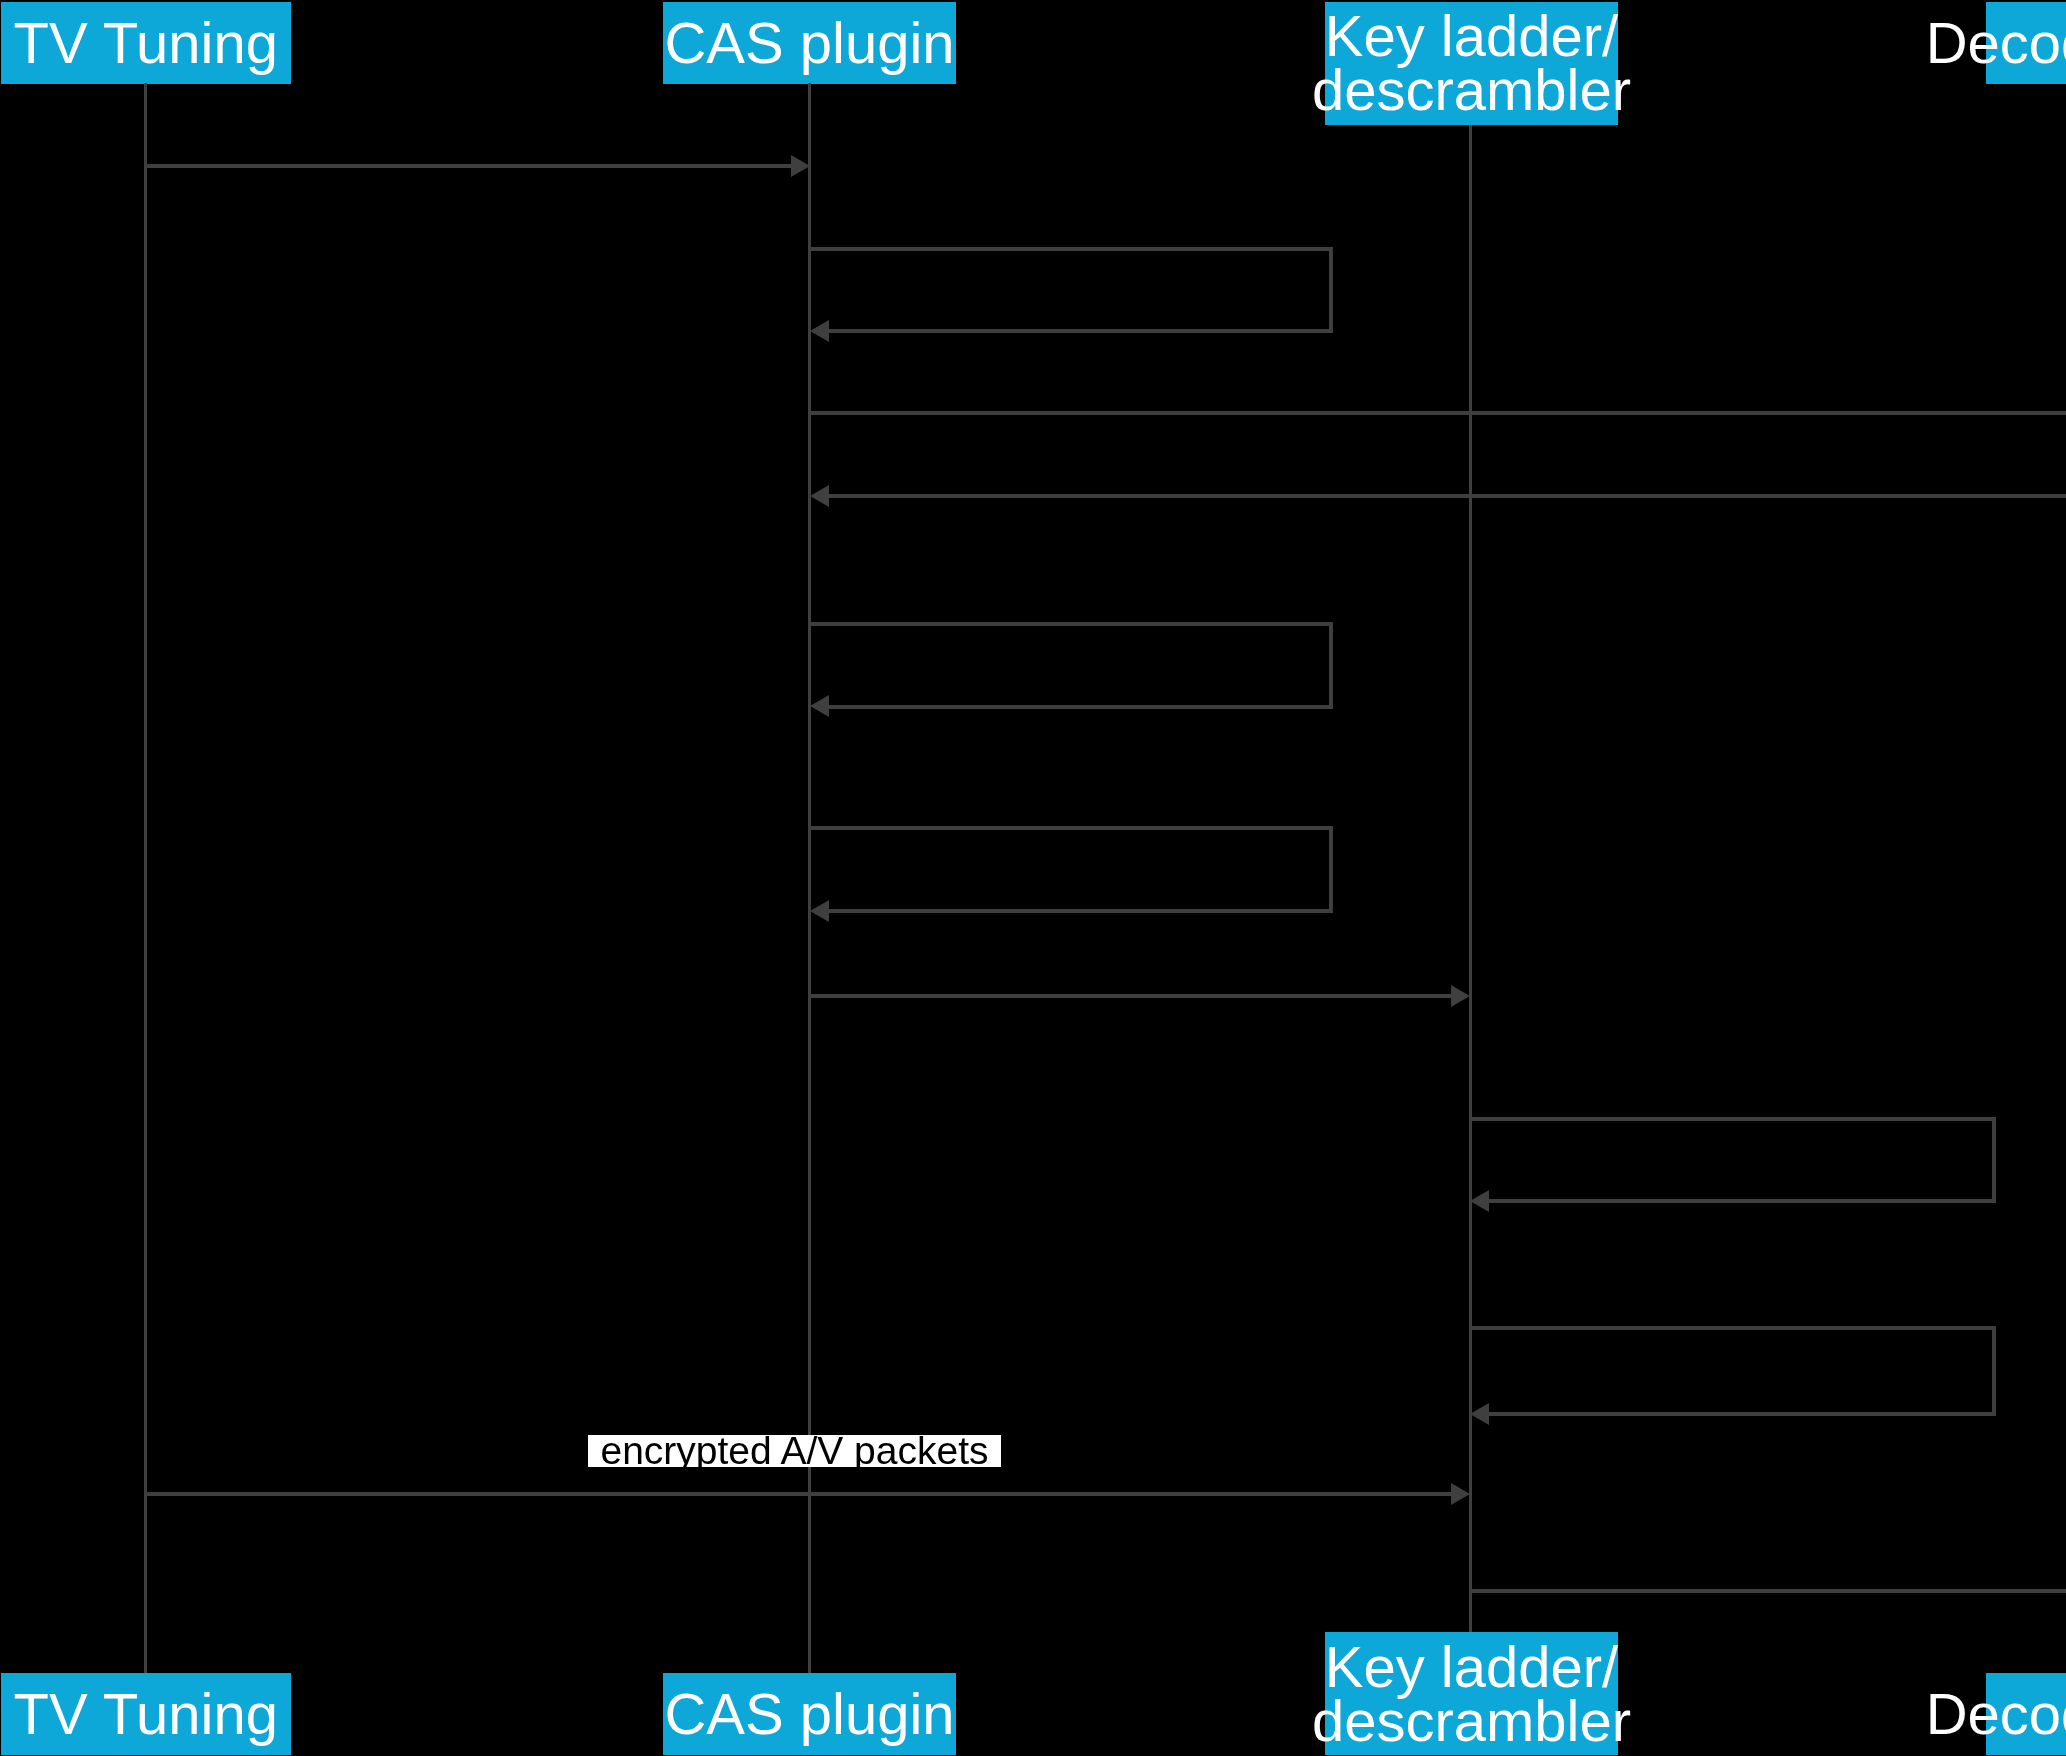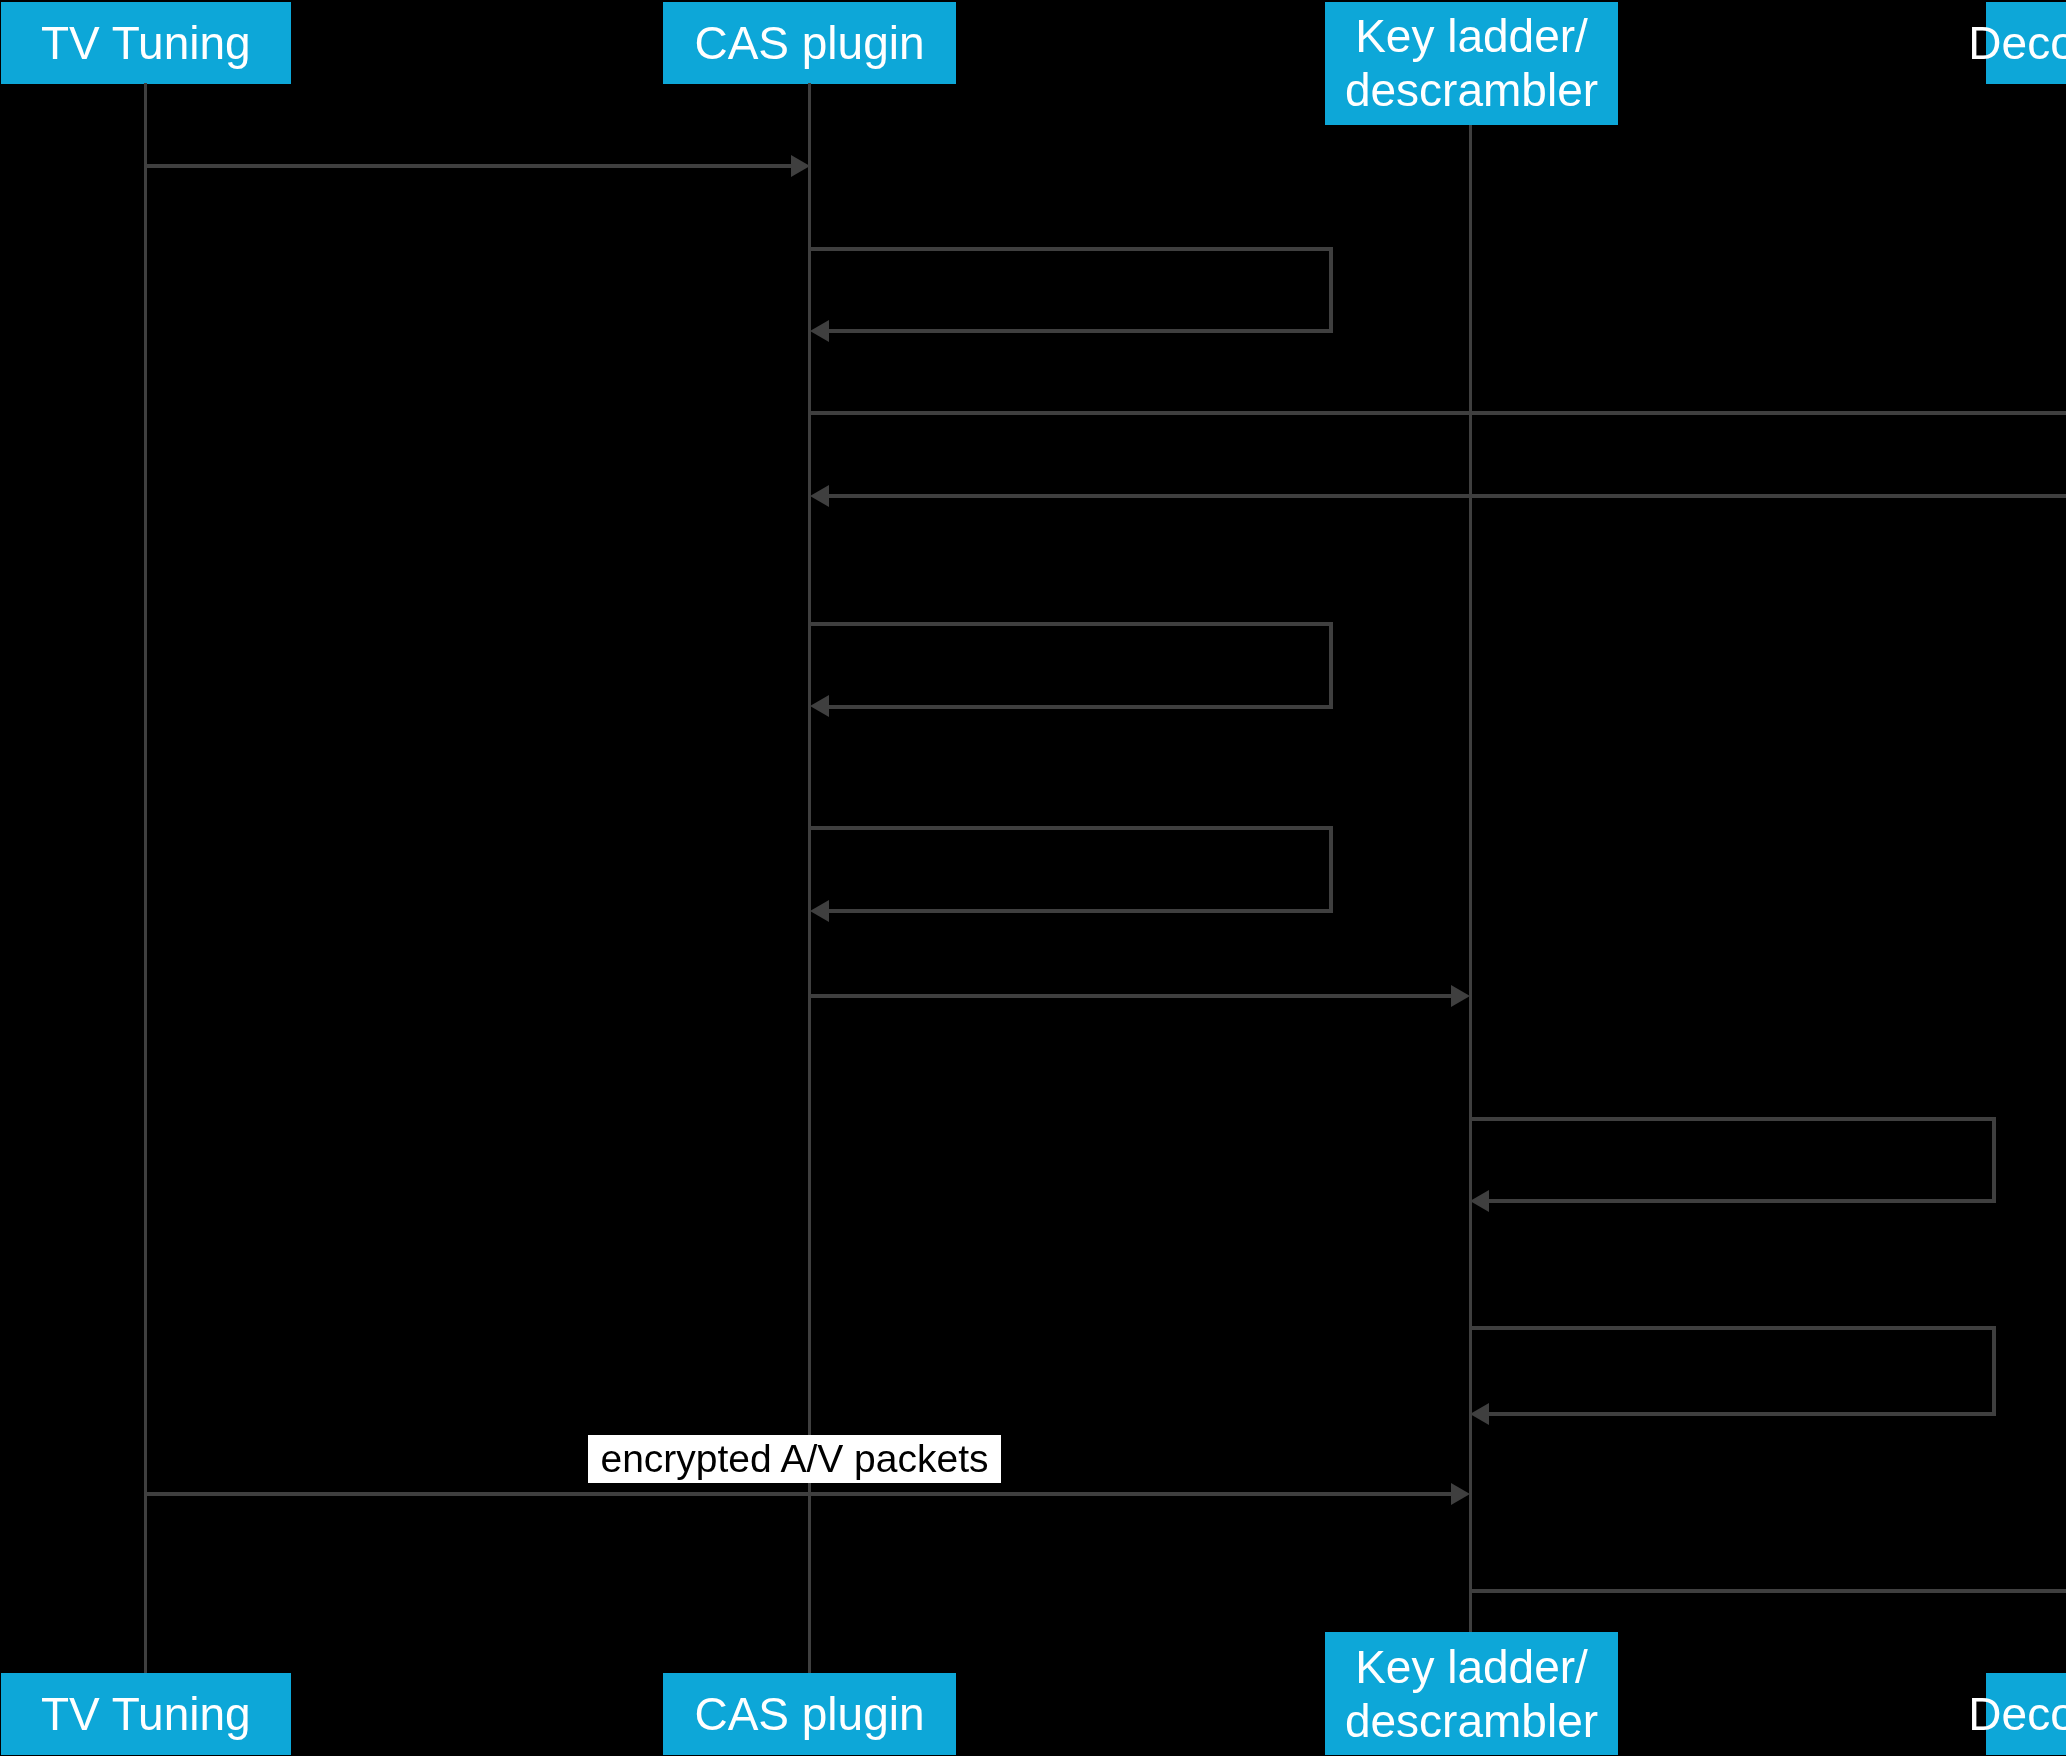--- a/index.html
+++ b/index.html
@@ -17,21 +17,21 @@
   }
   .actor-box {
     position: absolute;
     background: #0da7d8;
     color: #ffffff;
     display: flex;
     flex-direction: column;
     align-items: center;
     justify-content: center;
     text-align: left;
-    font-size: 46px;
+    font-size: 58px;
     line-height: 54px;
     font-weight: 400;
     white-space: nowrap;
   }
   .lifeline {
     position: absolute;
     background: #3f3f3f;
   }
   .msg-line {
     position: absolute;
@@ -109,16 +109,16 @@
     <div class="msg-line" style="left: 1470px; top: 1117px; width: 526px; height: 4.1px;"></div>
     <div class="msg-line" style="left: 1992px; top: 1117px; width: 4.1px; height: 86px;"></div>
     <div class="msg-line" style="left: 1487px; top: 1199px; width: 509px; height: 4.1px;"></div>
     <div class="arrow-head" style="left: 1470px; top: 1190px; border-top: 11px solid transparent; border-bottom: 11px solid transparent; border-right: 19px solid rgb(63, 63, 63);"></div>
     <div class="msg-line" style="left: 1470px; top: 1326px; width: 526px; height: 4.1px;"></div>
     <div class="msg-line" style="left: 1992px; top: 1326px; width: 4.1px; height: 90px;"></div>
     <div class="msg-line" style="left: 1487px; top: 1412px; width: 509px; height: 4.1px;"></div>
     <div class="arrow-head" style="left: 1470px; top: 1403px; border-top: 11px solid transparent; border-bottom: 11px solid transparent; border-right: 19px solid rgb(63, 63, 63);"></div>
     <div class="msg-line" style="left: 146px; top: 1492px; width: 1308px; height: 4.1px;"></div>
     <div class="arrow-head" style="left: 1451px; top: 1483px; border-top: 11px solid transparent; border-bottom: 11px solid transparent; border-left: 19px solid rgb(63, 63, 63);"></div>
-    <div class="msg-label" style="left: 588px; top: 1435px; width: 413px; height: 48px;">encrypted A/V packets</div>
+    <div class="msg-label" style="left: 588px; top: 1435px; width: 413px; height: 32px;">encrypted A/V packets</div>
     <div class="msg-line" style="left: 1470px; top: 1589px; width: 647px; height: 4.1px;"></div>
   </div>
 
 
 </body></html>

